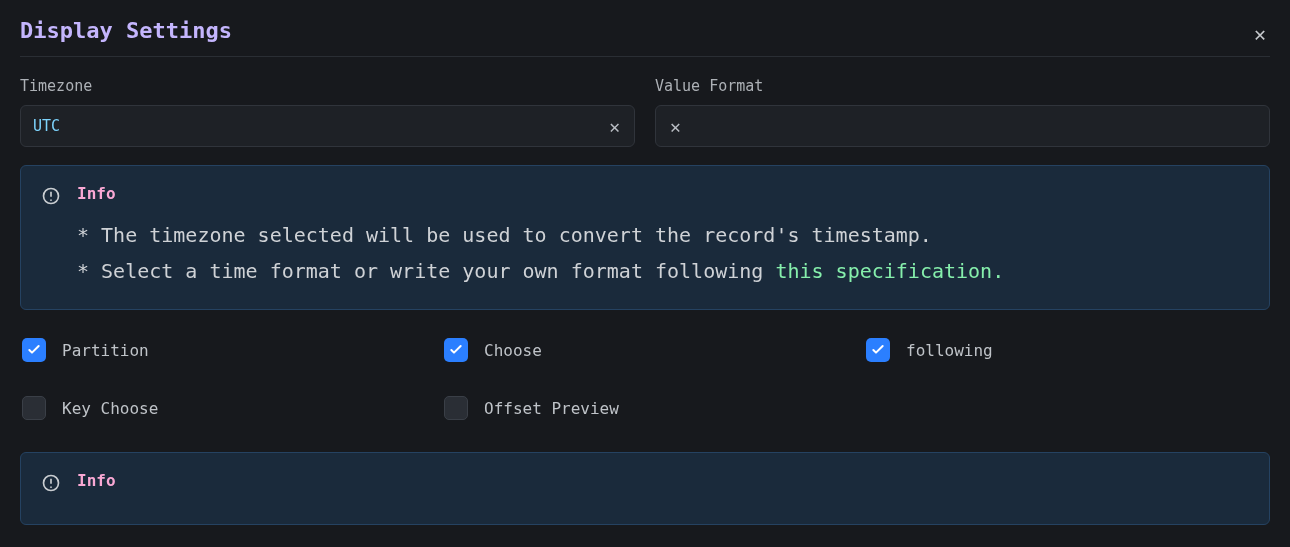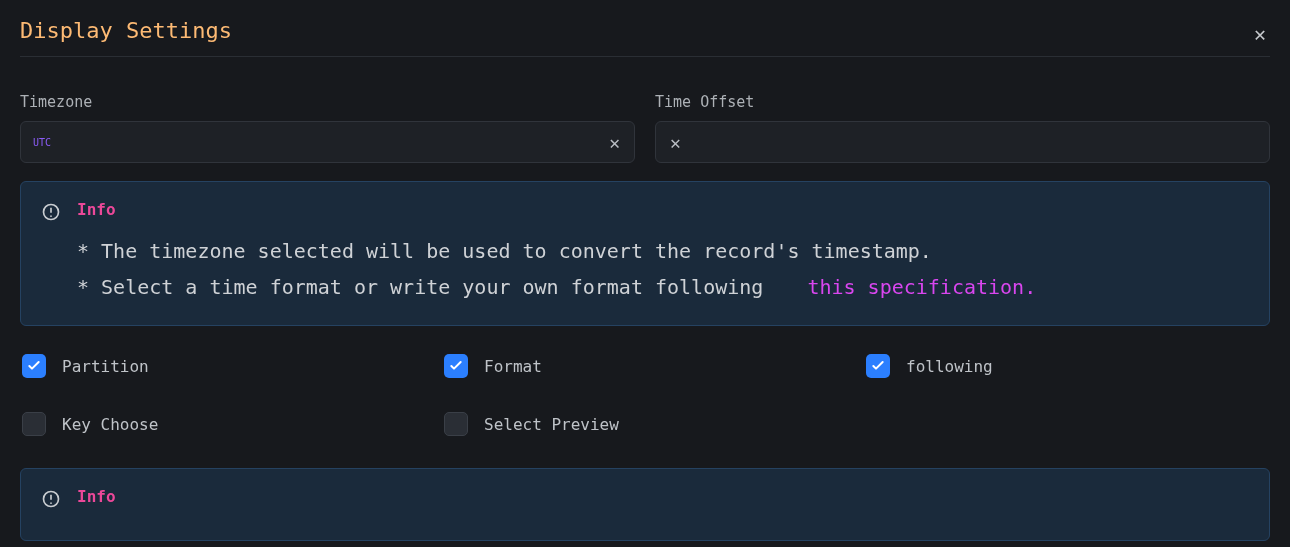--- a/index.html
+++ b/index.html
@@ -7,38 +7,38 @@
       background:#17191d;
       color:#c6c9cd;
       font-family:"Menlo","Consolas","DejaVu Sans Mono",monospace;
       font-size:15px;
       width:1290px;
       height:547px;
       overflow:hidden;
       padding:18px 20px 0 20px;
     }
     .header { display:flex; align-items:flex-start; justify-content:space-between; }
-    .title { font-size:22px; font-weight:400; color:#fdba74; }
+    .title { font-size:22px; font-weight:700; color:#c4b5fd; }
     .close-btn { color:#c6c9cd; font-size:20px; line-height:1; cursor:pointer; padding:6px 4px 0 0; }
     .divider { border:none; border-top:1px solid #2a2e34; margin:12px 0 20px 0; }
 
     .row-fields { display:flex; gap:20px; }
     .field { flex:1 1 0; display:flex; flex-direction:column; }
-    .field-label { color:#adb1b6; margin-bottom:10px; font-size:15px;margin-top:16px; }
+    .field-label { color:#adb1b6; margin-bottom:10px; font-size:15px; }
     .input-wrap {
       display:flex; align-items:center;
       background:#1e2126;
       border:1px solid #30343b;
       border-radius:6px;
       height:42px;
       padding:0 12px;
     }
     .input-wrap input {
       flex:1; background:transparent; border:none; outline:none;
-      color:#8b5cf6; font-family:inherit; font-size:10px;
+      color:#7dd3fc; font-family:inherit; font-size:15px;
     }
     .clear-x { color:#b9bdc3; font-size:18px; cursor:pointer; padding:0 2px; }
 
     .info-box {
       background:#1a2a3b;
       border:1px solid #254261;
       border-radius:6px;
       padding:18px 20px 20px 20px;
       margin-top:18px;
       display:flex;
@@ -46,23 +46,23 @@
       align-items:flex-start;
     }
     .info-icon {
       flex:0 0 auto;
       width:20px; height:20px;
       margin-top:2px;
       color:#c9cdd1;
     }
     .info-icon svg { width:20px; height:20px; display:block; }
     .info-content { flex:1; }
-    .info-title { color:#ec4899; font-weight:600; margin-bottom:14px; font-size:16px; }
+    .info-title { color:#f9a8d4; font-weight:600; margin-bottom:14px; font-size:16px; }
     .info-line { color:#cfd2d6; line-height:1.8; font-size:20px; }
-    .info-link { color:#d946ef; cursor:pointer;margin-left:32px; }
+    .info-link { color:#86efac; cursor:pointer; }
 
     .check-grid {
       display:grid;
       grid-template-columns: 1fr 1fr 1fr;
       row-gap:34px;
       column-gap:20px;
       margin-top:28px;
       padding:0 2px;
     }
     .check-item { display:flex; align-items:center; gap:16px; }
@@ -92,21 +92,21 @@
 
 <div class="row-fields">
   <div class="field">
     <div class="field-label">Timezone</div>
     <div class="input-wrap">
       <input type="text" value="UTC" style="">
       <span class="clear-x">✕</span>
     </div>
   </div>
   <div class="field">
-    <div class="field-label">Time Offset</div>
+    <div class="field-label">Value Format</div>
     <div class="input-wrap">
       <span class="clear-x">✕</span>
     </div>
   </div>
 </div>
 
 <div class="info-box">
   <div class="info-icon">
     <svg viewBox="0 0 24 24" fill="none" stroke="currentColor" stroke-width="2">
       <circle cx="12" cy="12" r="9"></circle>
@@ -131,37 +131,37 @@
         </svg>
     </div>
     <div class="chk-label">Partition</div>
   </div>
   <div class="check-item">
     <div class="chk on">
       <svg viewBox="0 0 24 24">
           <path d="M5 12l4 4 10-10" stroke="#fff" stroke-width="3" fill="none" stroke-linecap="round" stroke-linejoin="round"></path>
         </svg>
     </div>
-    <div class="chk-label">Format</div>
+    <div class="chk-label">Choose</div>
   </div>
   <div class="check-item">
     <div class="chk on">
       <svg viewBox="0 0 24 24">
           <path d="M5 12l4 4 10-10" stroke="#fff" stroke-width="3" fill="none" stroke-linecap="round" stroke-linejoin="round"></path>
         </svg>
     </div>
     <div class="chk-label">following</div>
   </div>
   <div class="check-item">
     <div class="chk off"></div>
     <div class="chk-label">Key Choose</div>
   </div>
   <div class="check-item">
     <div class="chk off"></div>
-    <div class="chk-label">Select Preview</div>
+    <div class="chk-label">Offset Preview</div>
   </div>
   <div></div>
 </div>
 
 <div class="info-box" style="margin-top:32px;">
   <div class="info-icon">
     <svg viewBox="0 0 24 24" fill="none" stroke="currentColor" stroke-width="2">
       <circle cx="12" cy="12" r="9"></circle>
       <line x1="12" y1="7" x2="12" y2="13"></line>
       <circle cx="12" cy="17" r="1" fill="currentColor" stroke="none"></circle>

